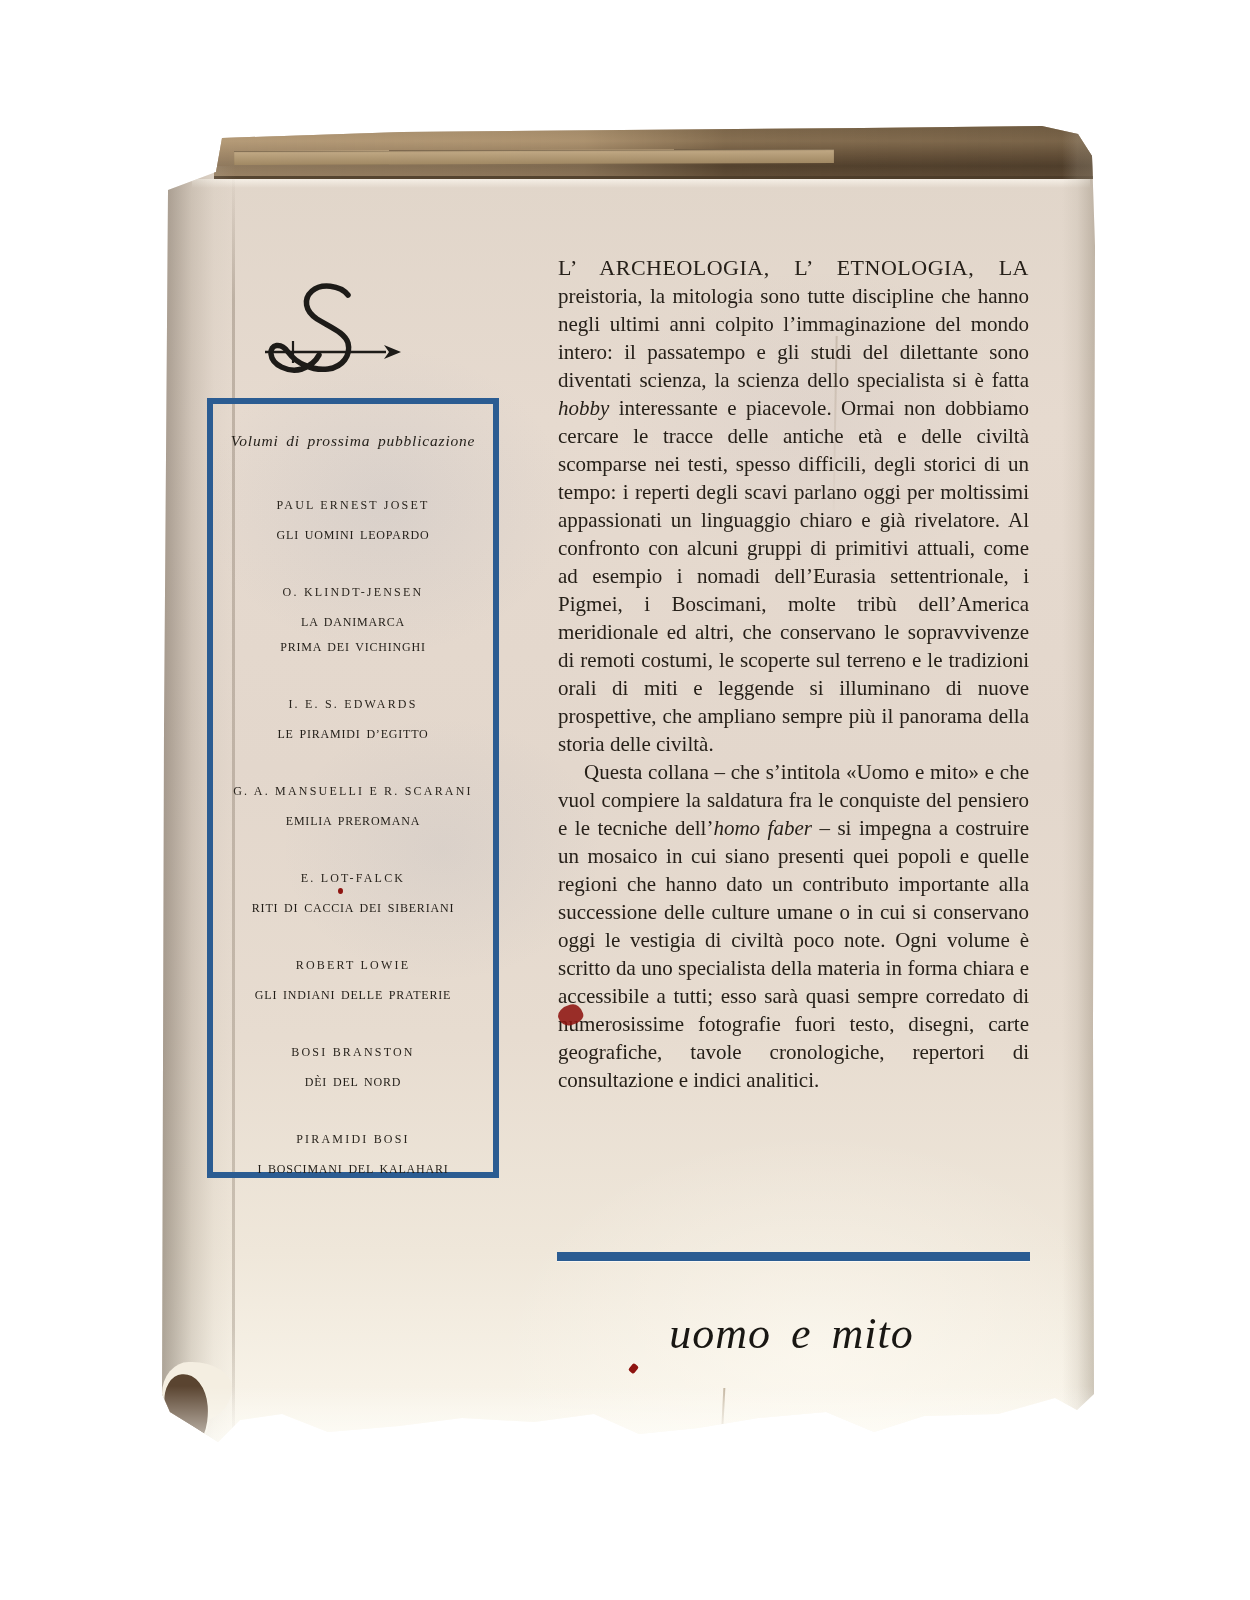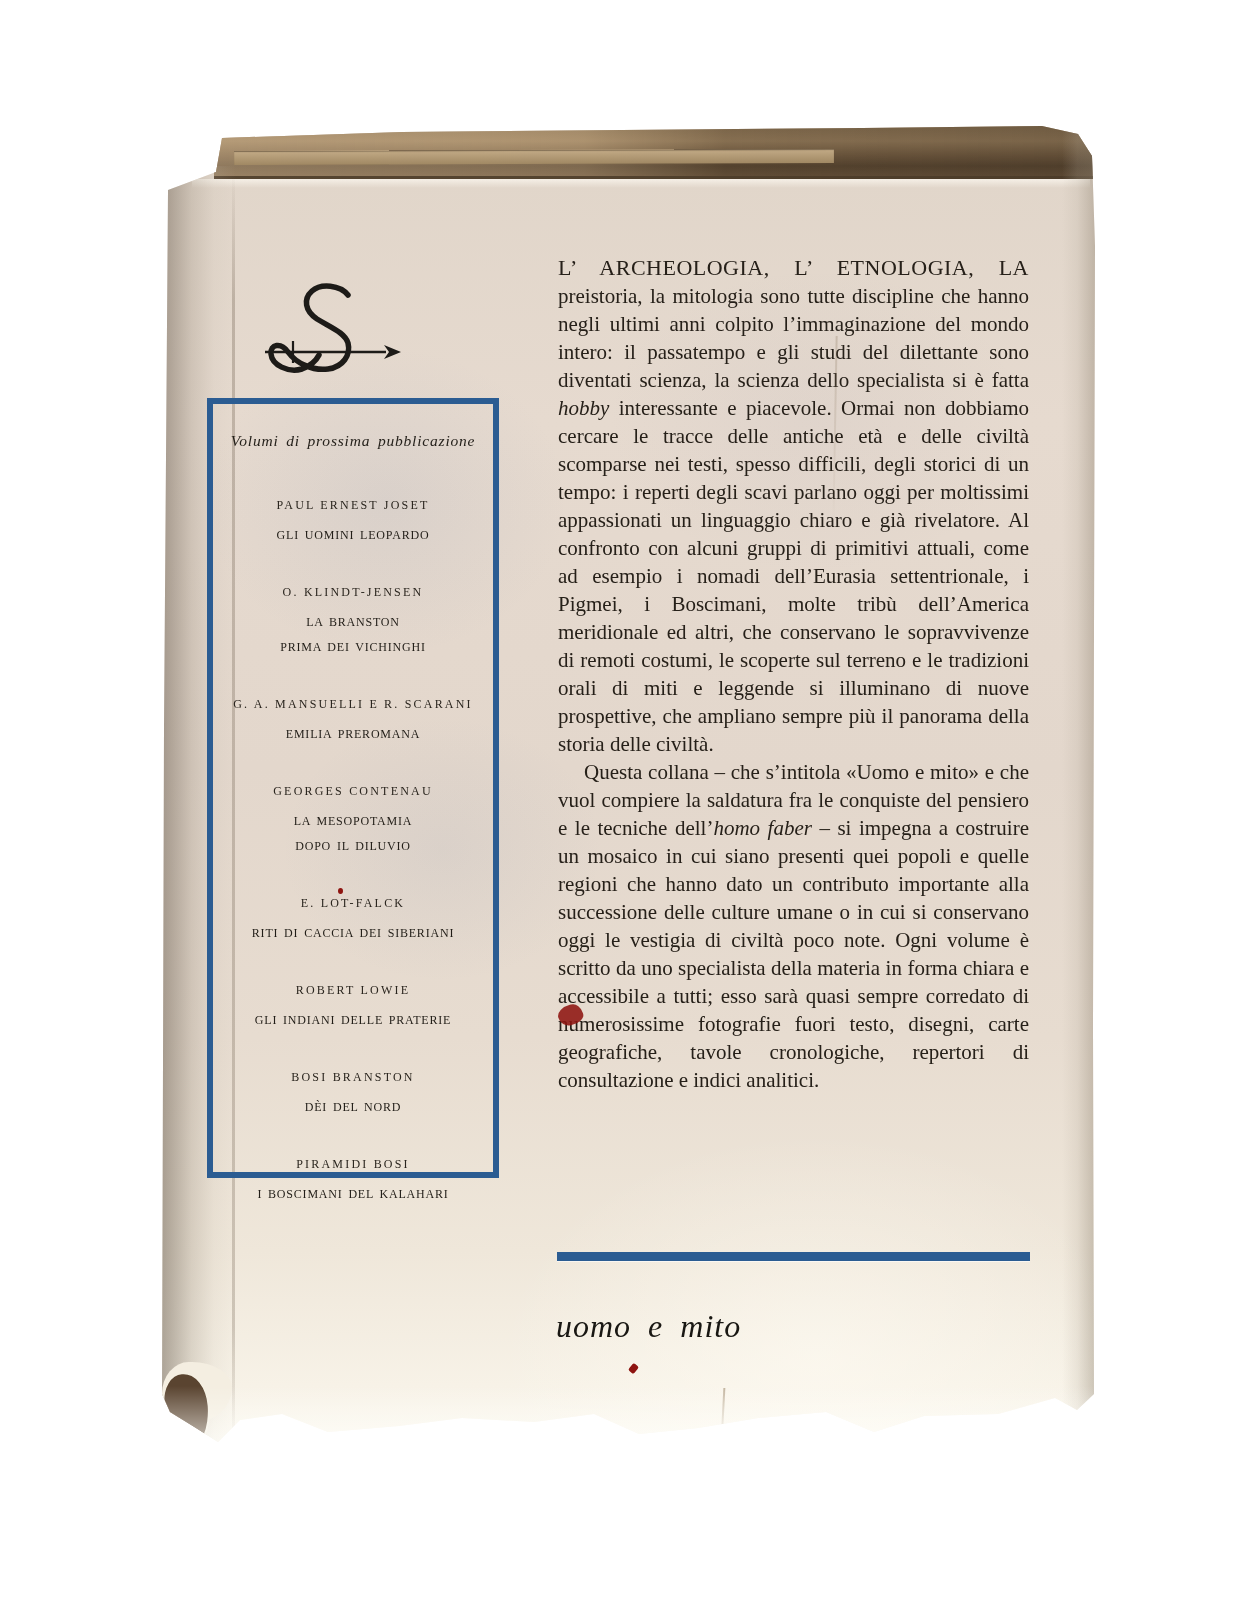--- a/index.html
+++ b/index.html
@@ -54,22 +54,22 @@
   
   .blurb{position:absolute;left:396px;top:128px;width:471px;height:992px;overflow:hidden;
     color:#262019;font-size:21px;line-height:28px;text-align:justify;}
   .blurb p{margin:0;}
   .blurb .p2{text-indent:26px;}
   .run-caps{font-size:22px;word-spacing:11px;letter-spacing:0.5px;}
   .run-italic{font-style:italic;}
 
   .rule{position:absolute;left:395px;top:1126px;width:473px;height:9px;background:#2b5c92;
     box-shadow:0 1px 0 rgba(255,255,255,0.6);}
-  .series-title{position:absolute;left:394px;top:1182px;width:471px;text-align:left;
-    font-style:italic;font-size:32px;letter-spacing:1px;word-spacing:8px;color:#191713;}
+  .series-title{position:absolute;left:394px;top:1182px;width:471px;text-align:center;
+    font-style:italic;font-size:44px;letter-spacing:1px;word-spacing:8px;color:#191713;}
 
   
   .tear-halo{position:absolute;left:0px;top:1236px;width:70px;height:60px;background:#f4eee1;
     border-radius:40% 60% 55% 45%/55% 45% 60% 40%;}
   .tear-hole{position:absolute;left:3px;top:1248px;width:43px;height:74px;background:#5a4430;
     border-radius:46% 54% 50% 50%/38% 46% 56% 62%;transform:rotate(-4deg);
     box-shadow:0 0 0 2px rgba(244,238,225,0.9);}
   .ink-stain{position:absolute;left:396px;top:879px;width:25px;height:20px;background:#8e1410;
     opacity:0.88;border-radius:60% 40% 55% 45%/50% 60% 40% 55%;transform:rotate(-14deg);}
   .red-dot{position:absolute;background:#8e1410;}
@@ -104,31 +104,30 @@
 
     <div class="upcoming-box">
       <div class="box-heading">Volumi di prossima pubblicazione</div>
       <div class="entries">
           <div class="entry">
             <div class="author">PAUL ERNEST JOSET</div>
             <div class="title-line">GLI UOMINI LEOPARDO</div>
           </div>
           <div class="entry">
             <div class="author">O. KLINDT-JENSEN</div>
-            <div class="title-line">LA BRANSTON</div>
+            <div class="title-line">LA DANIMARCA</div>
             <div class="title-line">PRIMA DEI VICHINGHI</div>
+          </div>
+          <div class="entry">
+            <div class="author">I. E. S. EDWARDS</div>
+            <div class="title-line">LE PIRAMIDI D’EGITTO</div>
           </div>
           <div class="entry">
             <div class="author">G. A. MANSUELLI E R. SCARANI</div>
             <div class="title-line">EMILIA PREROMANA</div>
-          </div>
-          <div class="entry">
-            <div class="author">GEORGES CONTENAU</div>
-            <div class="title-line">LA MESOPOTAMIA</div>
-            <div class="title-line">DOPO IL DILUVIO</div>
           </div>
           <div class="entry">
             <div class="author">E. LOT-FALCK</div>
             <div class="title-line">RITI DI CACCIA DEI SIBERIANI</div>
           </div>
           <div class="entry">
             <div class="author">ROBERT LOWIE</div>
             <div class="title-line">GLI INDIANI DELLE PRATERIE</div>
           </div>
           <div class="entry">

